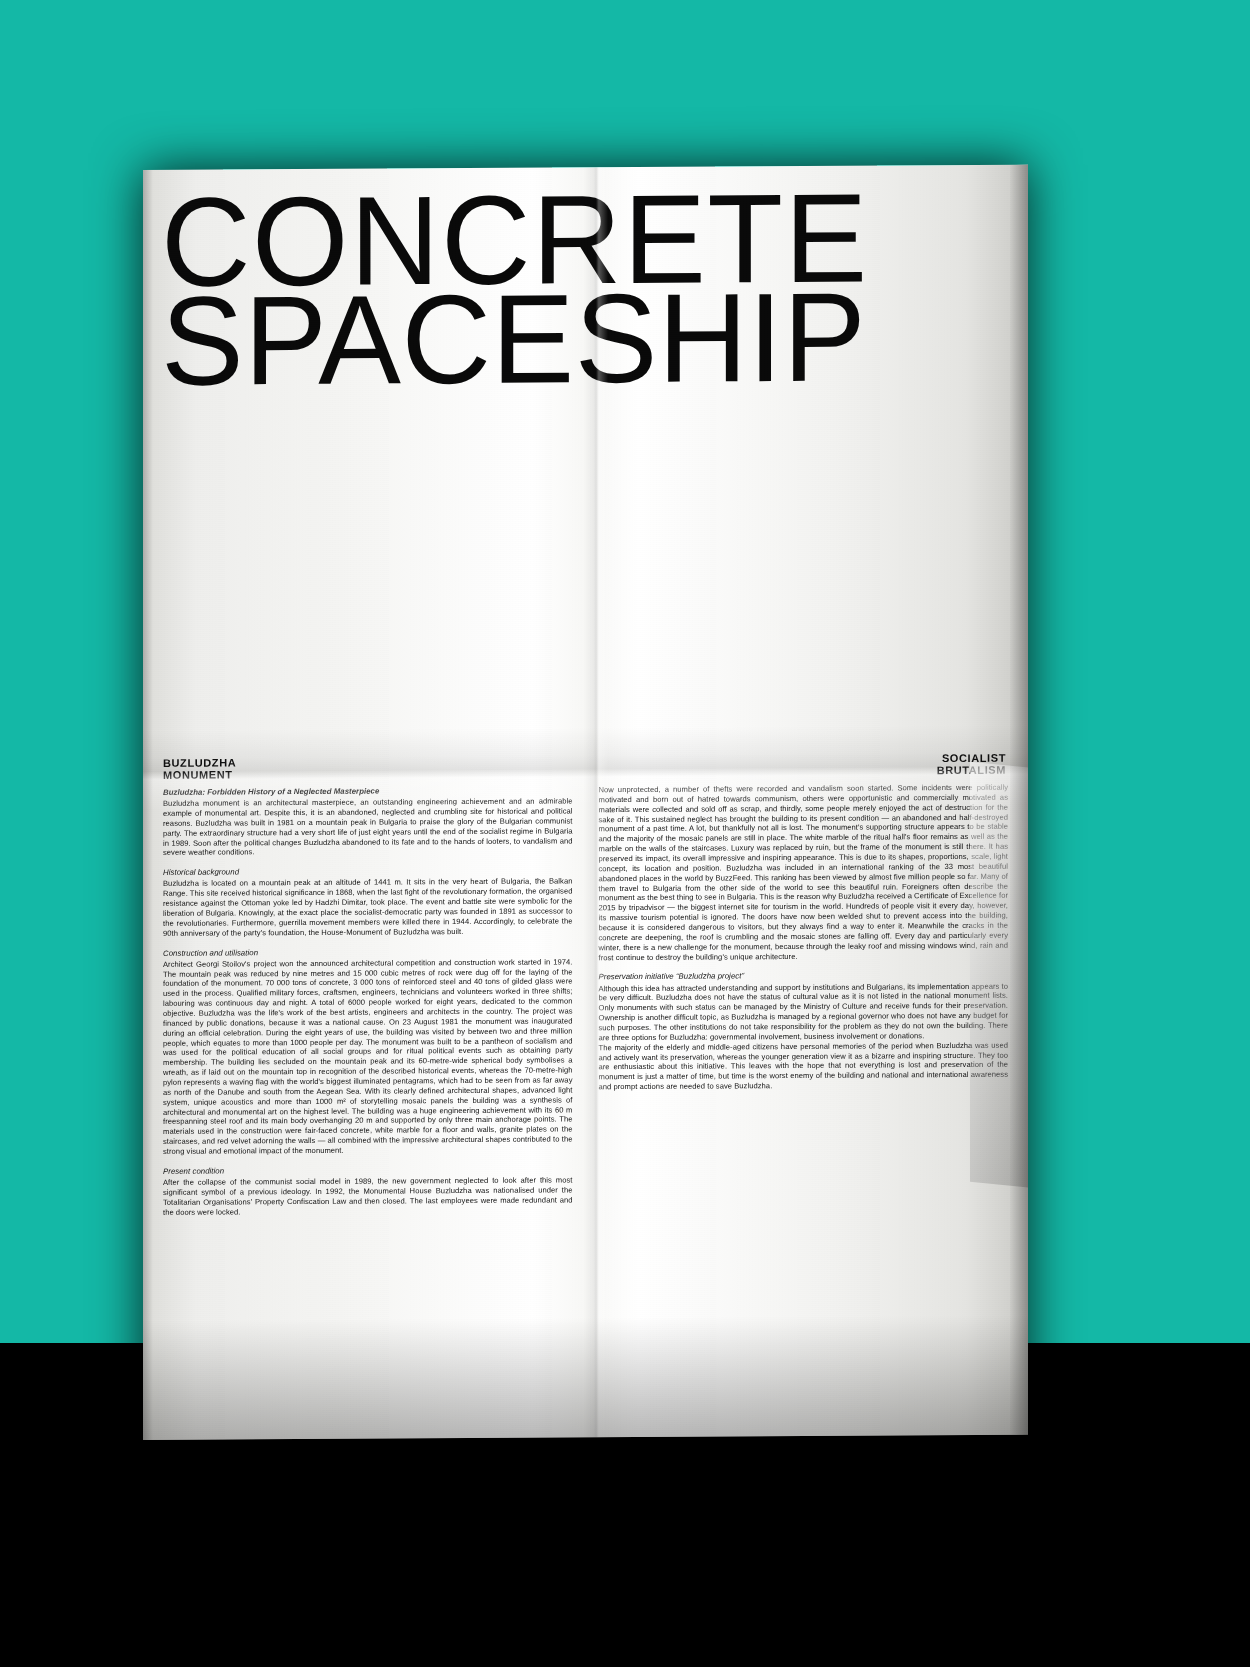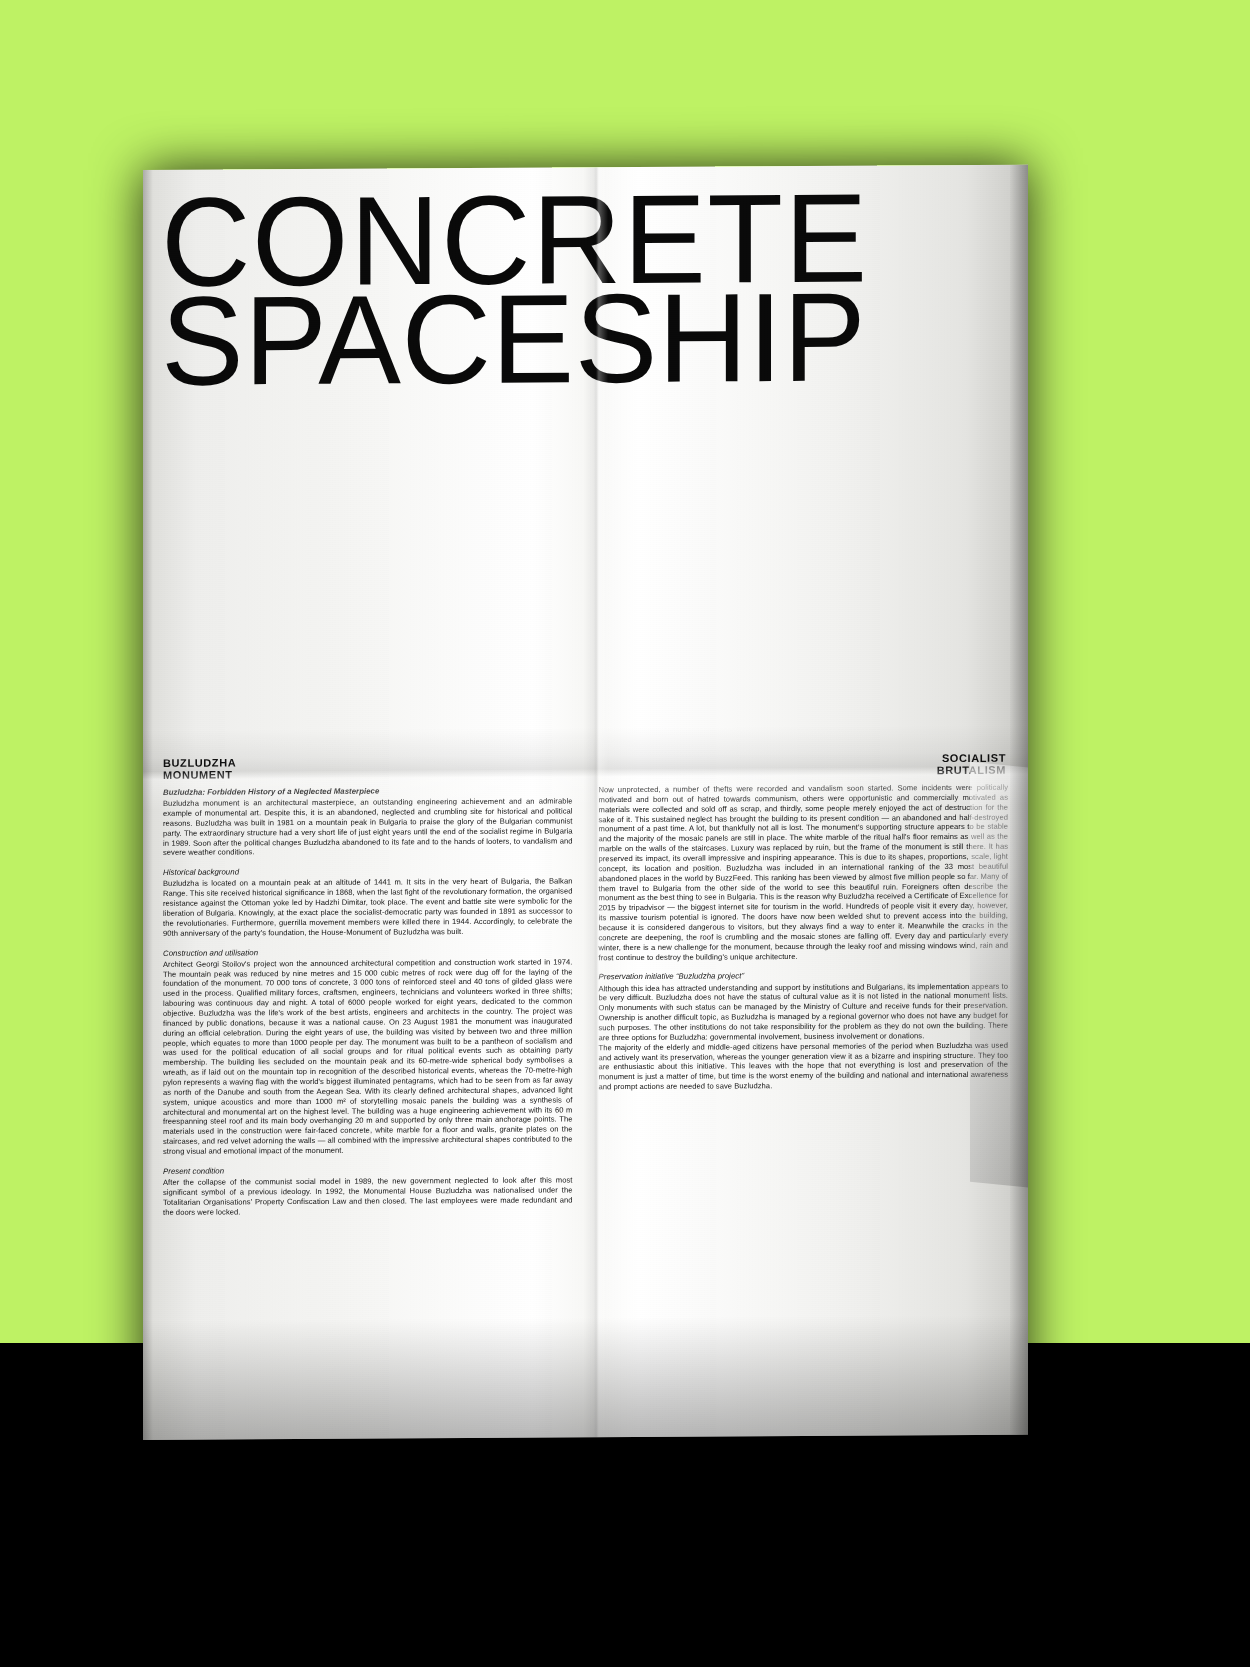--- a/index.html
+++ b/index.html
@@ -11,21 +11,21 @@
     width: 1250px;
     height: 1667px;
     overflow: hidden;
     font-family: "Liberation Sans", sans-serif;
   }
 
   #stage {
     position: relative;
     width: 1250px;
     height: 1343px;
-    background: #bef264;
+    background: #14b8a6;
   }
 
   
   .spread {
     position: absolute;
     left: 143px;
     top: 170px;
     width: 885px;
     height: 1270px;
     background:

